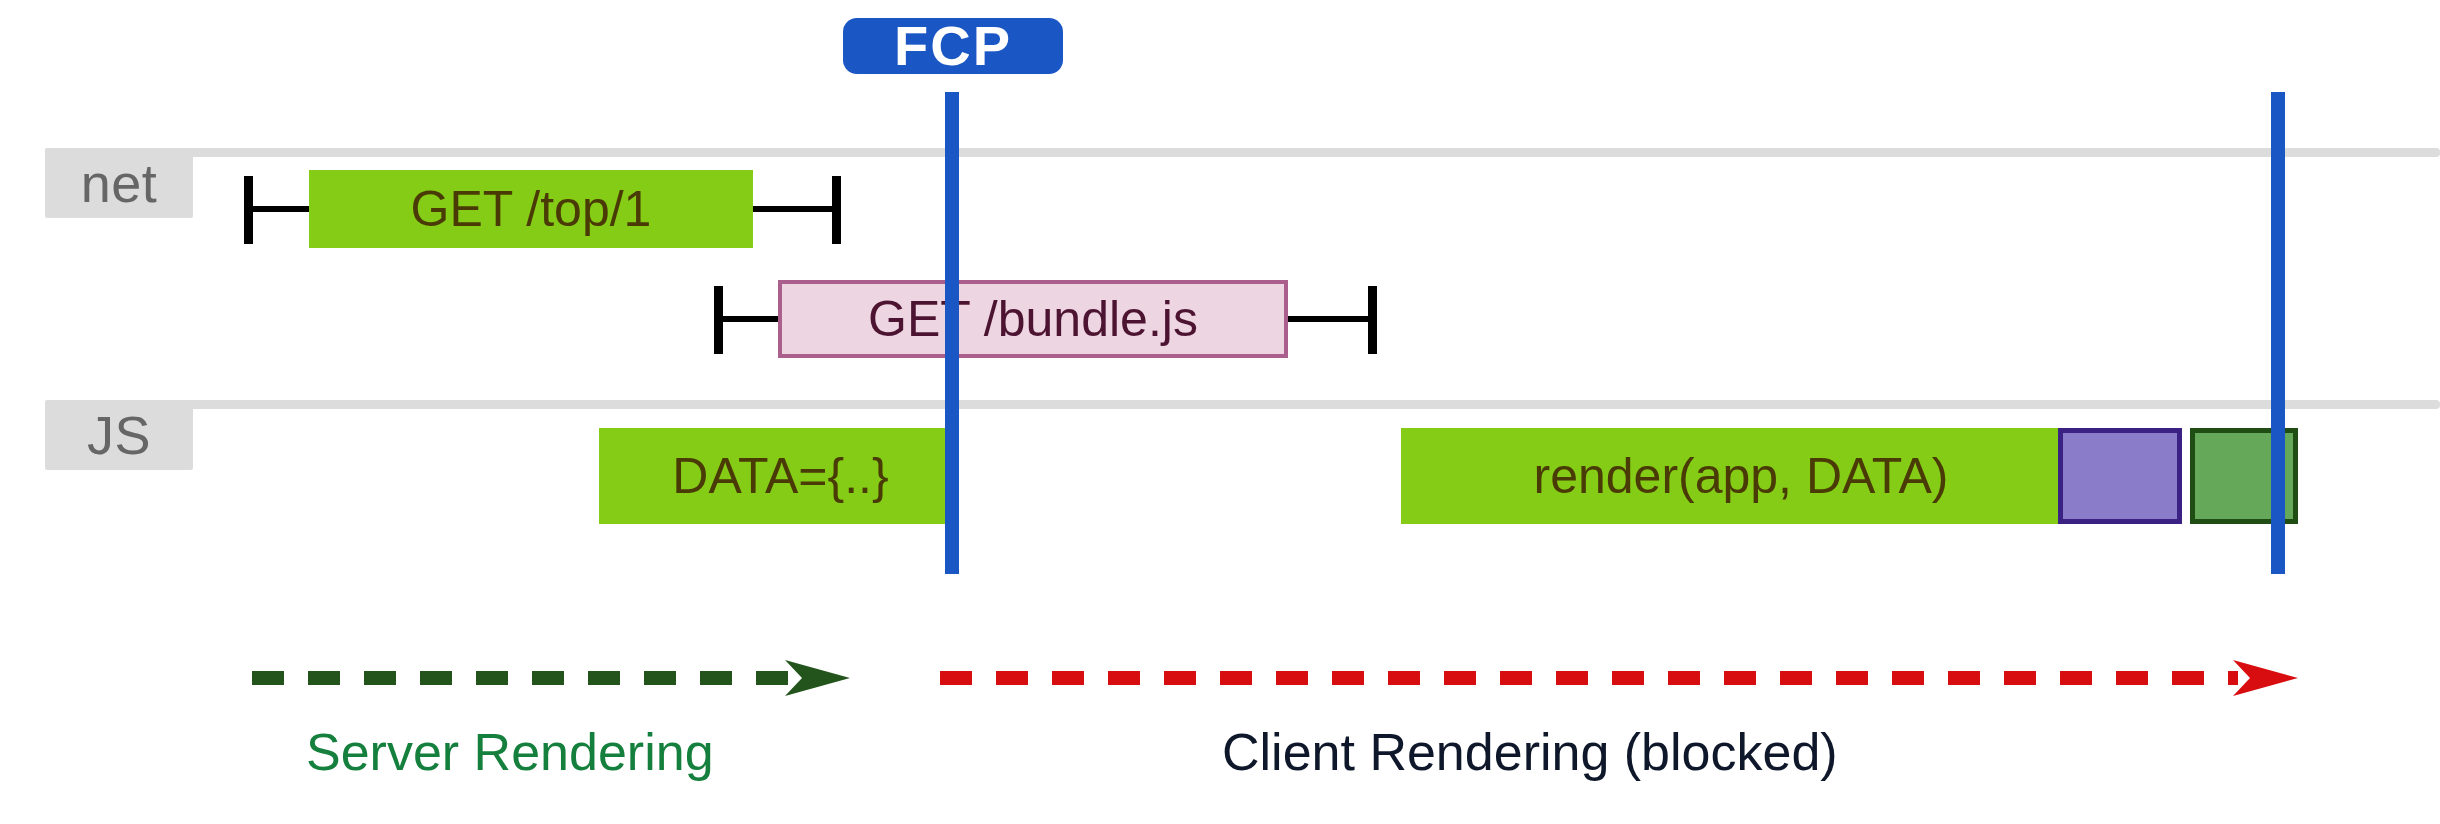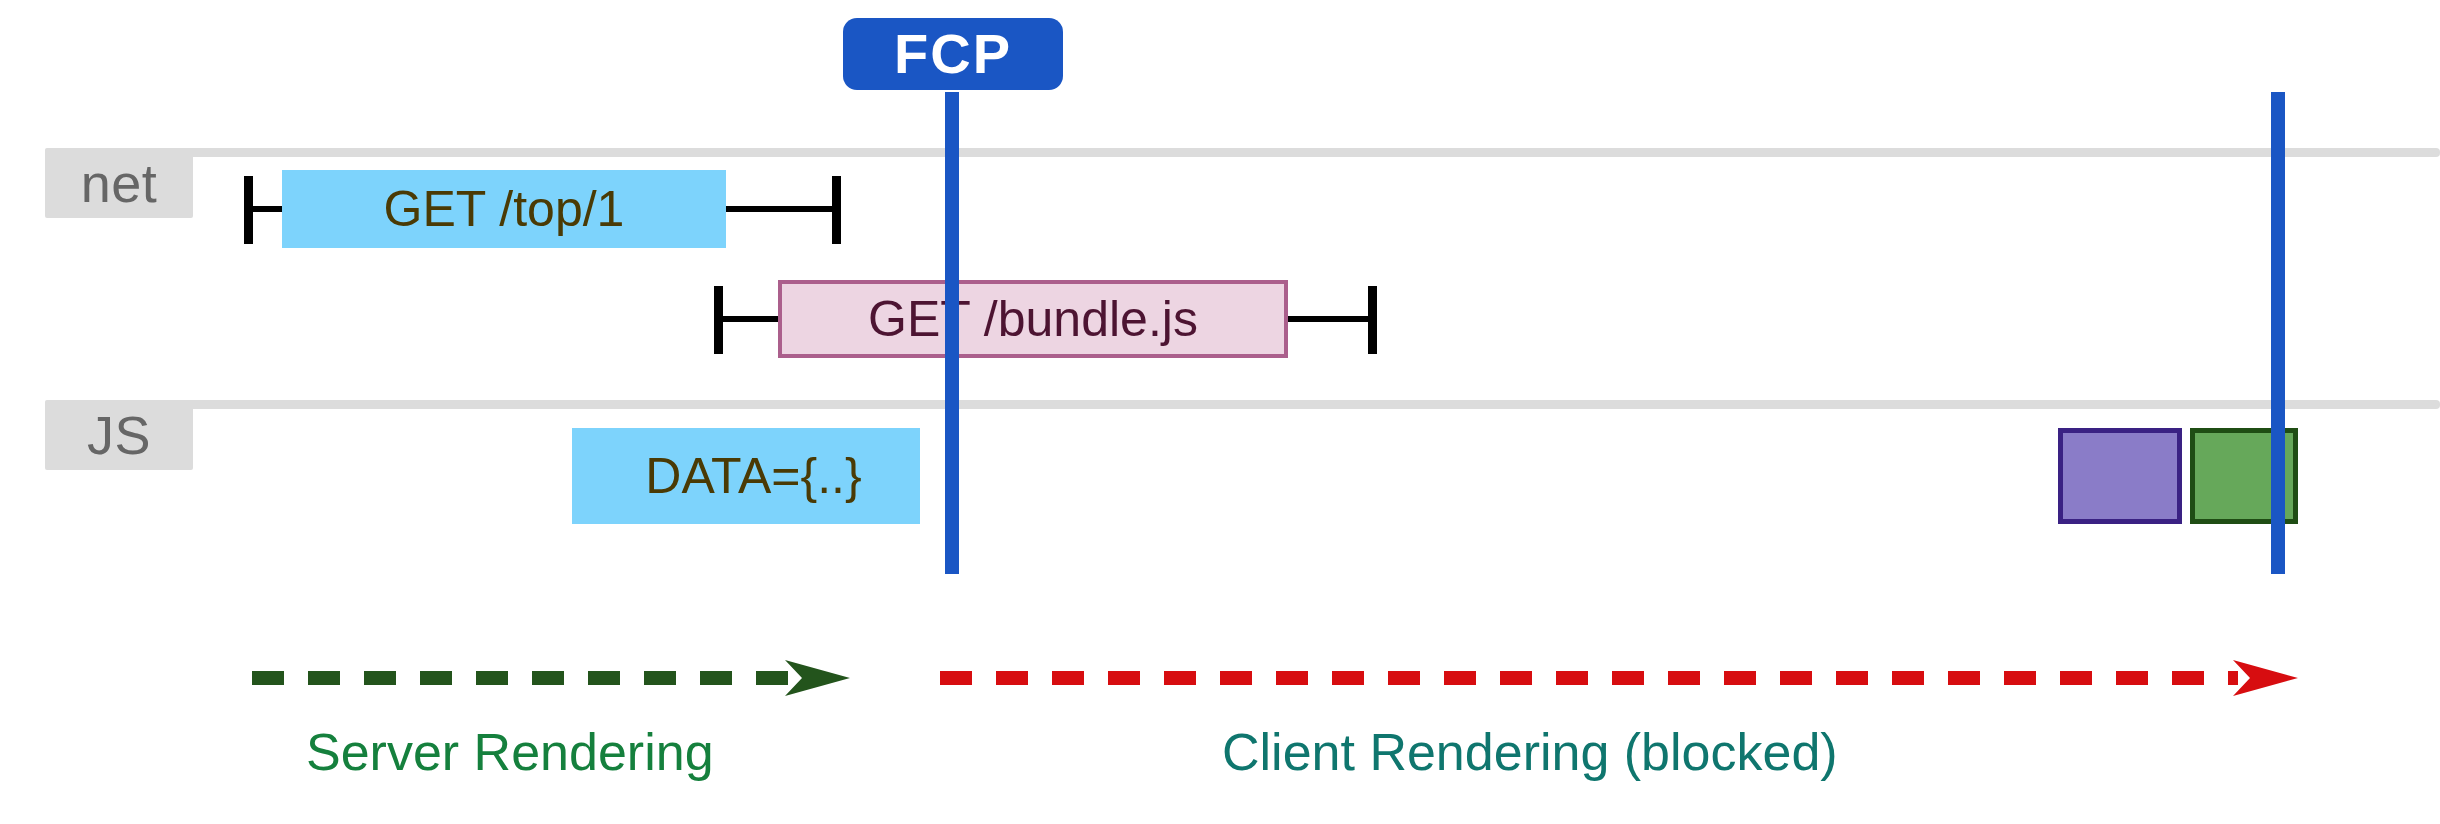--- a/index.html
+++ b/index.html
@@ -60,21 +60,21 @@
     position: absolute;
     background: #1a56c4;
     border-radius: 14px;
     color: #ffffff;
     font-size: 56px;
     font-weight: bold;
     letter-spacing: 2px;
     display: flex;
     align-items: center;
     justify-content: center;
-    height: 72px;
+    height: 56px;
     line-height: 1;
   }
 
   
   .whisker-line {
     position: absolute;
     height: 6px;
     background: #000000;
   }
   .whisker-cap {
@@ -88,24 +88,25 @@
     position: absolute;
     box-sizing: border-box;
     display: flex;
     align-items: center;
     justify-content: center;
     font-size: 50px;
     line-height: 1;
     white-space: nowrap;
   }
   .box.yellow {
-    background: #7dd3fc;
+    background: #84cc16;
     border: 4px solid #ceа200;
     border-color: #cd9e05;
     color: #4a3a05;
+    margin-left: 27px;
   }
   .box.pink {
     background: #edd5e2;
     border: 4px solid #ab5f8c;
     color: #4d1432;
   }
   .box.purple {
     background: #8a7cc8;
     border: 5px solid #3a2183;
   }
@@ -119,21 +120,21 @@
     position: absolute;
     height: 40px;
   }
   .legend-label {
     position: absolute;
     font-size: 52px;
     line-height: 1;
     white-space: nowrap;
   }
   .legend-label.server { color: #15803d; }
-  .legend-label.client { color: #0f766e; }
+  .legend-label.client { color: #0f172a; }
 </style>
 </head>
 <body>
 
 <div id="stage">
 
   <div class="lane-line net"></div>
   <div class="lane-line js"></div>
 
   <div class="lane-chip net">
@@ -154,20 +155,23 @@
   <div class="whisker-cap" style="left:714px; top:286px; height:68px;"></div>
   <div class="whisker-cap" style="left:1368px; top:286px; height:68px;"></div>
   <div class="box pink" style="left:778px; top:280px; width:510px; height:78px;">
     <span>GET /bundle.js</span>
   </div>
 
   <div class="box yellow" style="left:572px; top:428px; width:348px; height:96px;padding-left:15px;">
     <span>DATA={..}</span>
   </div>
 
+  <div class="box yellow" style="left:1374px; top:428px; width:680px; height:96px;">
+    <span>render(app, DATA)</span>
+  </div>
 
   <div class="box purple" style="left:2058px; top:428px; width:124px; height:96px;"></div>
   <div class="box green" style="left:2190px; top:428px; width:108px; height:96px;"></div>
 
   <div class="marker-line" style="left:945px; top:92px; height:482px;"></div>
   <div class="marker-badge" style="left:843px; top:18px; width:220px;">
     <span>FCP</span>
   </div>
 
   <div class="marker-line" style="left:2271px; top:92px; height:482px;"></div>

